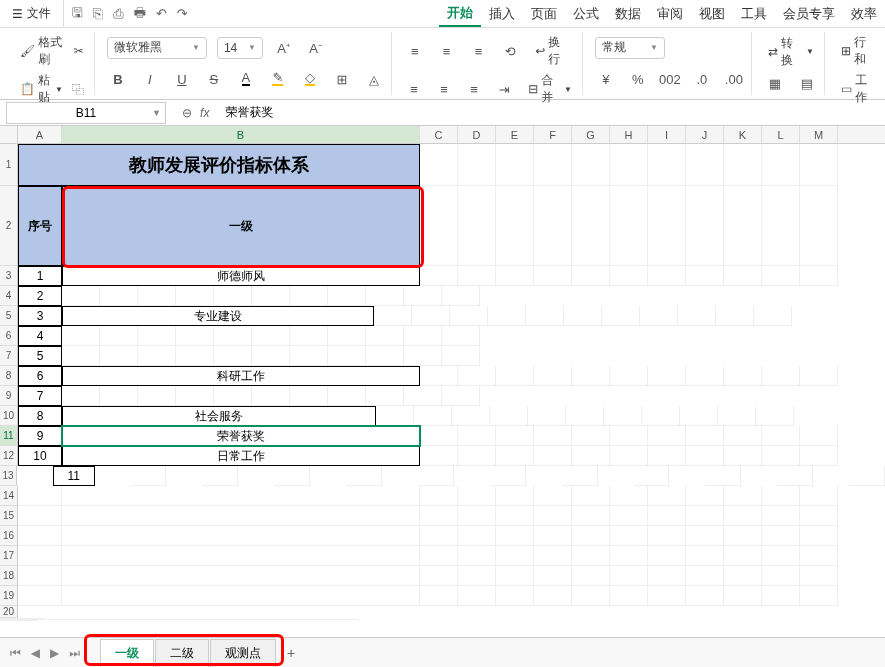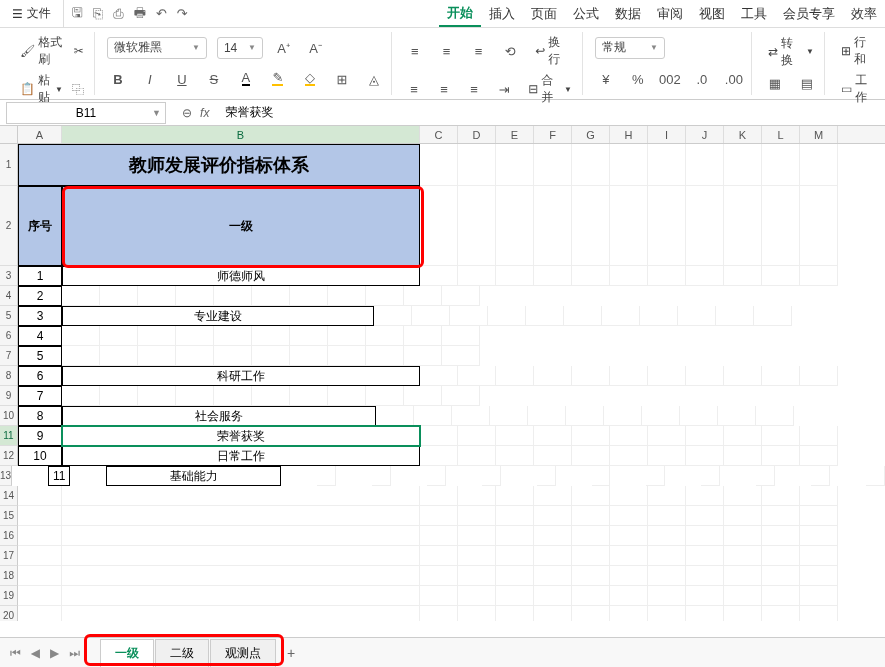--- a/index.html
+++ b/index.html
@@ -404,21 +404,20 @@
         <div class="cell narrow" style="width: 38px;"></div>
         <div class="cell narrow" style="width: 38px;"></div>
         <div class="cell narrow" style="width: 38px;"></div>
         <div class="cell narrow" style="width: 38px;"></div>
         <div class="cell narrow" style="width: 38px;"></div>
         <div class="cell narrow" style="width: 38px;"></div>
       </div>
       <div class="grid-row" style="height: 20px; gap: 36px;">
         <div class="row-h">13</div>
         <div class="cell data-cell a" style="width: 44px;">11</div>
-        <div class="cell data-cell b" style="width: 358px;">基础能力</div>
         <div class="cell narrow" style="width: 38px;"></div>
         <div class="cell narrow" style="width: 38px;"></div>
         <div class="cell narrow" style="width: 38px;"></div>
         <div class="cell narrow" style="width: 38px;"></div>
         <div class="cell narrow" style="width: 38px;"></div>
         <div class="cell narrow" style="width: 38px;"></div>
         <div class="cell narrow" style="width: 38px;"></div>
         <div class="cell narrow" style="width: 38px;"></div>
         <div class="cell narrow" style="width: 38px;"></div>
         <div class="cell narrow" style="width: 38px;"></div>
@@ -513,21 +512,21 @@
         <div class="cell narrow" style="width: 38px;"></div>
         <div class="cell narrow" style="width: 38px;"></div>
         <div class="cell narrow" style="width: 38px;"></div>
         <div class="cell narrow" style="width: 38px;"></div>
         <div class="cell narrow" style="width: 38px;"></div>
         <div class="cell narrow" style="width: 38px;"></div>
         <div class="cell narrow" style="width: 38px;"></div>
         <div class="cell narrow" style="width: 38px;"></div>
         <div class="cell narrow" style="width: 38px;"></div>
       </div>
-      <div class="grid-row" style="height: 20px;">
+      <div class="grid-row" style="height: 20px; flex-direction: column;">
         <div class="row-h">20</div>
         <div class="cell a" style="width: 44px;"></div>
         <div class="cell b" style="width: 358px;"></div>
         <div class="cell narrow" style="width: 38px;"></div>
         <div class="cell narrow" style="width: 38px;"></div>
         <div class="cell narrow" style="width: 38px;"></div>
         <div class="cell narrow" style="width: 38px;"></div>
         <div class="cell narrow" style="width: 38px;"></div>
         <div class="cell narrow" style="width: 38px;"></div>
         <div class="cell narrow" style="width: 38px;"></div>

